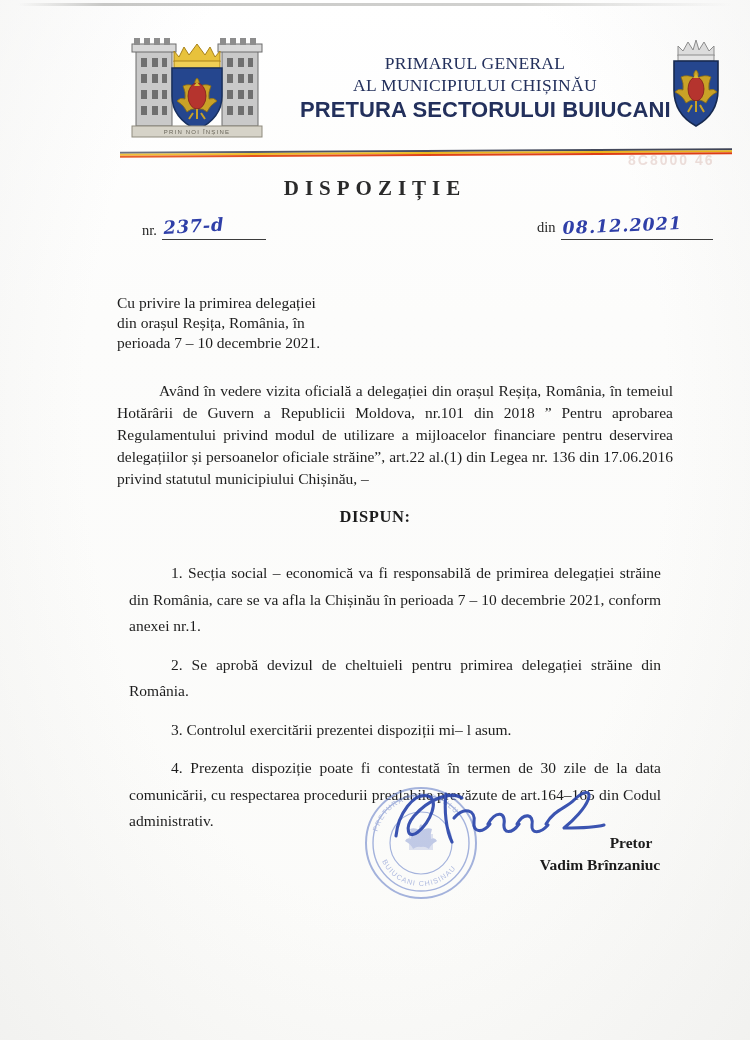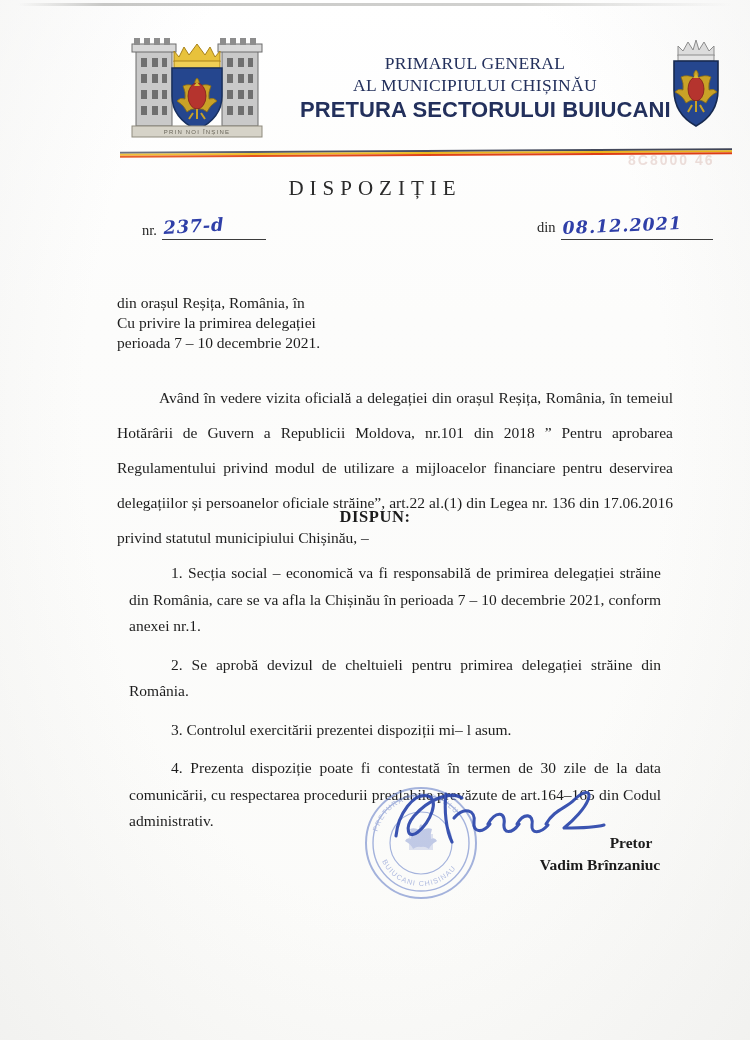--- a/index.html
+++ b/index.html
@@ -93,21 +93,21 @@
     user-select: none;
   }
 
   
   .doc-title {
     position: absolute;
     left: 0; top: 176px;
     width: 750px;
     text-align: center;
     font-family: "Liberation Serif", serif;
-    font-weight: normal;
+    font-weight: bold;
     font-size: 21px;
     letter-spacing: 6px;
     color: #2a2a2a;
   }
 
   
   .nr-block {
     position: absolute;
     left: 142px; top: 219px;
     display: flex;
@@ -155,21 +155,21 @@
     line-height: 20px;
     color: #1d1d1d;
   }
   .subject div { white-space: nowrap; }
 
   .preamble {
     position: absolute;
     left: 117px; top: 380px;
     width: 556px;
     font-size: 15.5px;
-    line-height: 35px;
+    line-height: 22px;
     text-align: justify;
     color: #1d1d1d;
   }
   .preamble .ind { display: inline-block; width: 42px; }
 
   .dispun {
     position: absolute;
     left: 0; top: 507px;
     width: 750px;
     text-align: center;
@@ -343,22 +343,22 @@
   </div>
 
   <div class="din-block">
     <span class="field-label">din</span>
     <span class="field-rule din-rule">
       <span class="hand date">08.12.2021</span>
     </span>
   </div>
 
   <div class="subject">
+    <div>Cu privire la primirea delegației</div>
     <div>din  orașul Reșița, România, în</div>
-    <div>Cu privire la primirea delegației</div>
     <div>perioada 7 – 10 decembrie 2021.</div>
   </div>
 
   <div class="preamble"><span class="ind"></span><span>Având în vedere vizita oficială a delegației din  orașul Reșița, România, în temeiul Hotărârii de Guvern a Republicii  Moldova, nr.101 din  2018 ” Pentru aprobarea Regulamentului  privind modul de utilizare a mijloacelor financiare pentru deservirea delegațiilor și persoanelor oficiale străine”, art.22 al.(1) din Legea  nr. 136 din 17.06.2016  privind statutul municipiului Chișinău, –</span></div>
 
   <div class="dispun">DISPUN:</div>
 
   <div class="clauses">
     <p>1.  Secția social – economică va fi responsabilă de primirea delegației străine din România, care se va afla la Chișinău în perioada 7 – 10 decembrie 2021, conform anexei nr.1.</p>
     <p>2.  Se aprobă devizul de cheltuieli pentru  primirea delegației străine din România.</p>

